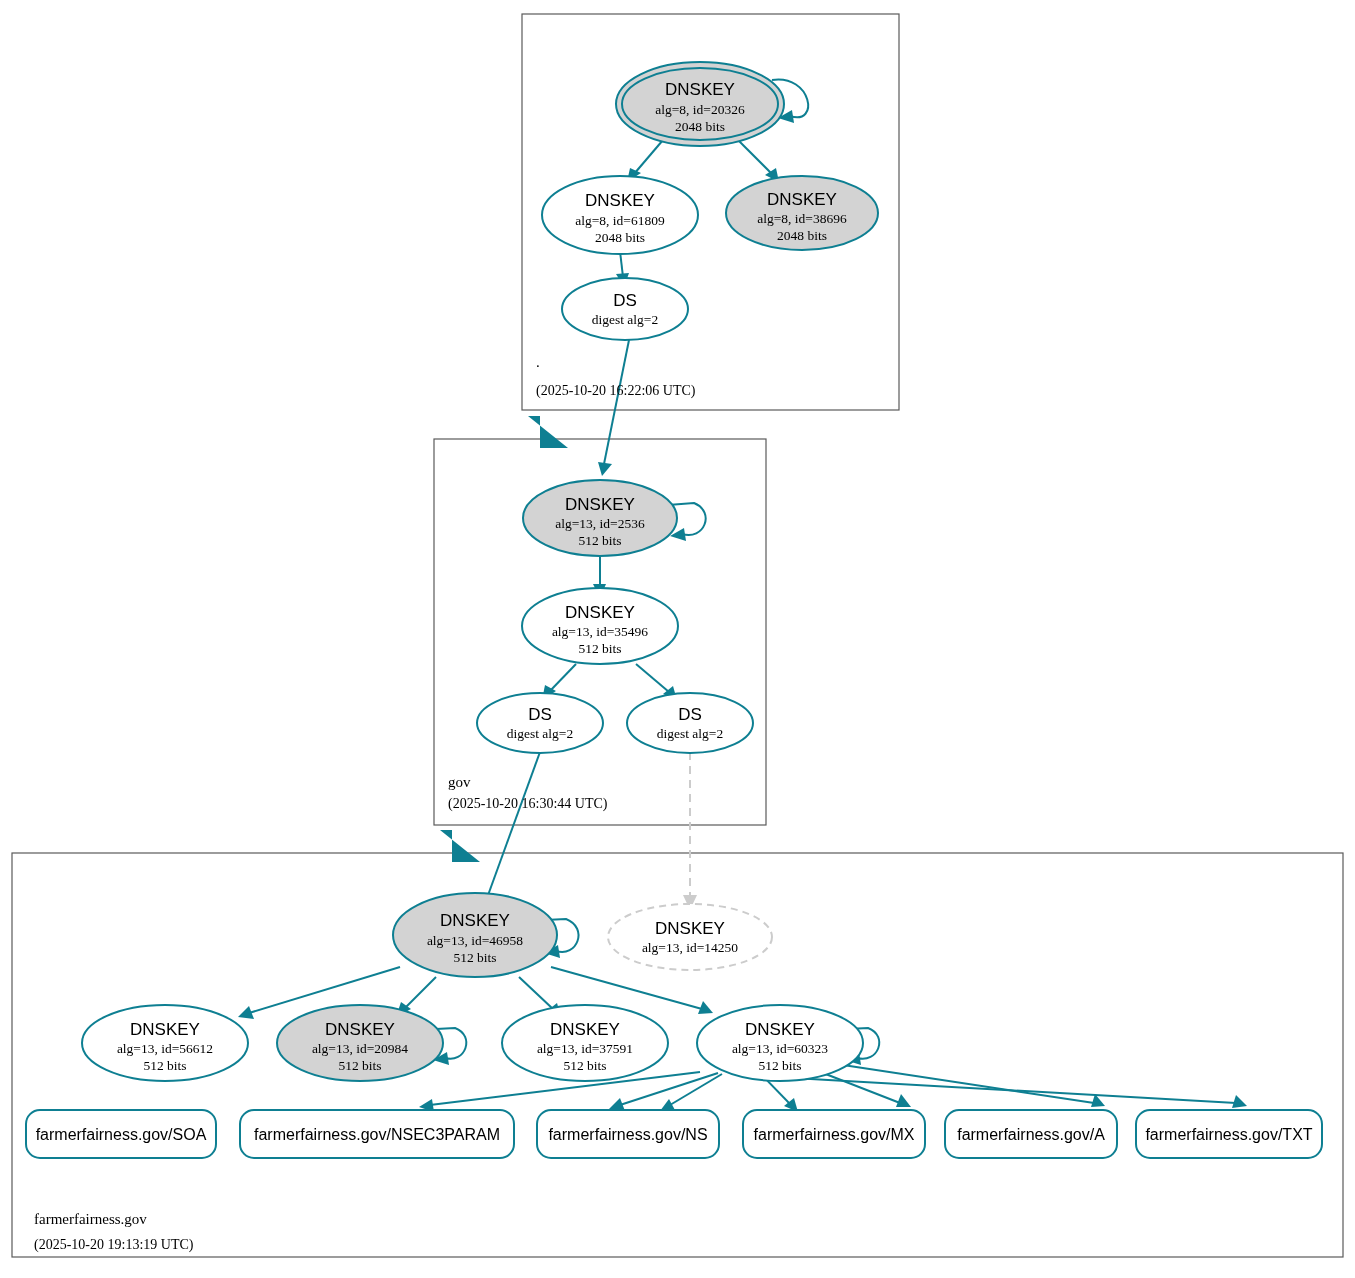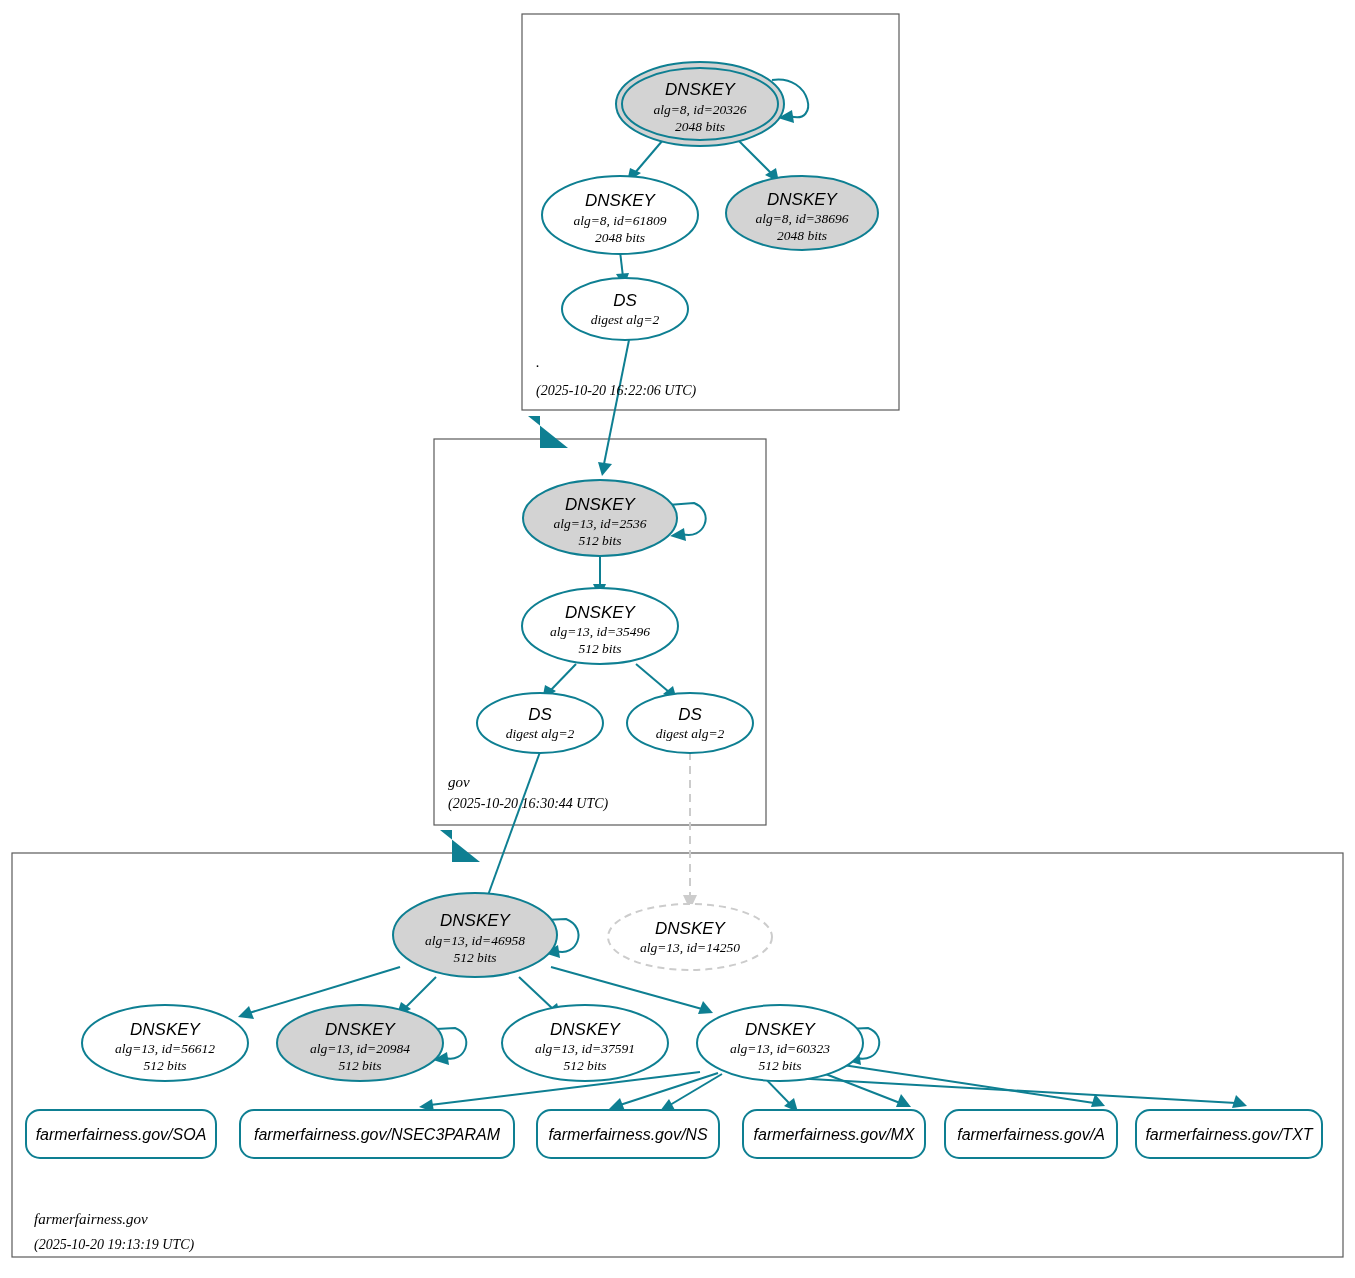--- a/index.html
+++ b/index.html
@@ -1,18 +1,18 @@
 <!DOCTYPE html>
 <html><head>
 <meta charset="utf-8">
 <style>
   html,body{margin:0;padding:0;background:#ffffff;}
   body{width:1355px;height:1278px;position:relative;overflow:hidden;
        font-family:"Liberation Sans", sans-serif;}
-  #stage{position:absolute;left:0;top:0;width:1355px;height:1054px;font-style:italic;}
+  #stage{position:absolute;left:0;top:0;width:1355px;height:1054px;}
   svg#graph{position:absolute;left:0;top:0;width:1355px;height:1278px;}
 
   .zone-box{fill:none;stroke:#5a5a5a;stroke-width:1.2;}
   .zone-name{font-family:"Liberation Serif", serif;font-size:15px;fill:#000;}
   .zone-time{font-family:"Liberation Serif", serif;font-size:14px;fill:#000;}
 
   .node-ell{stroke:#0e7f92;stroke-width:2;}
   .fill-white{fill:#ffffff;}
   .fill-gray{fill:#d3d3d3;}
   .node-ell-dashed{fill:#ffffff;stroke:#cccccc;stroke-width:2;stroke-dasharray:7,5;}

